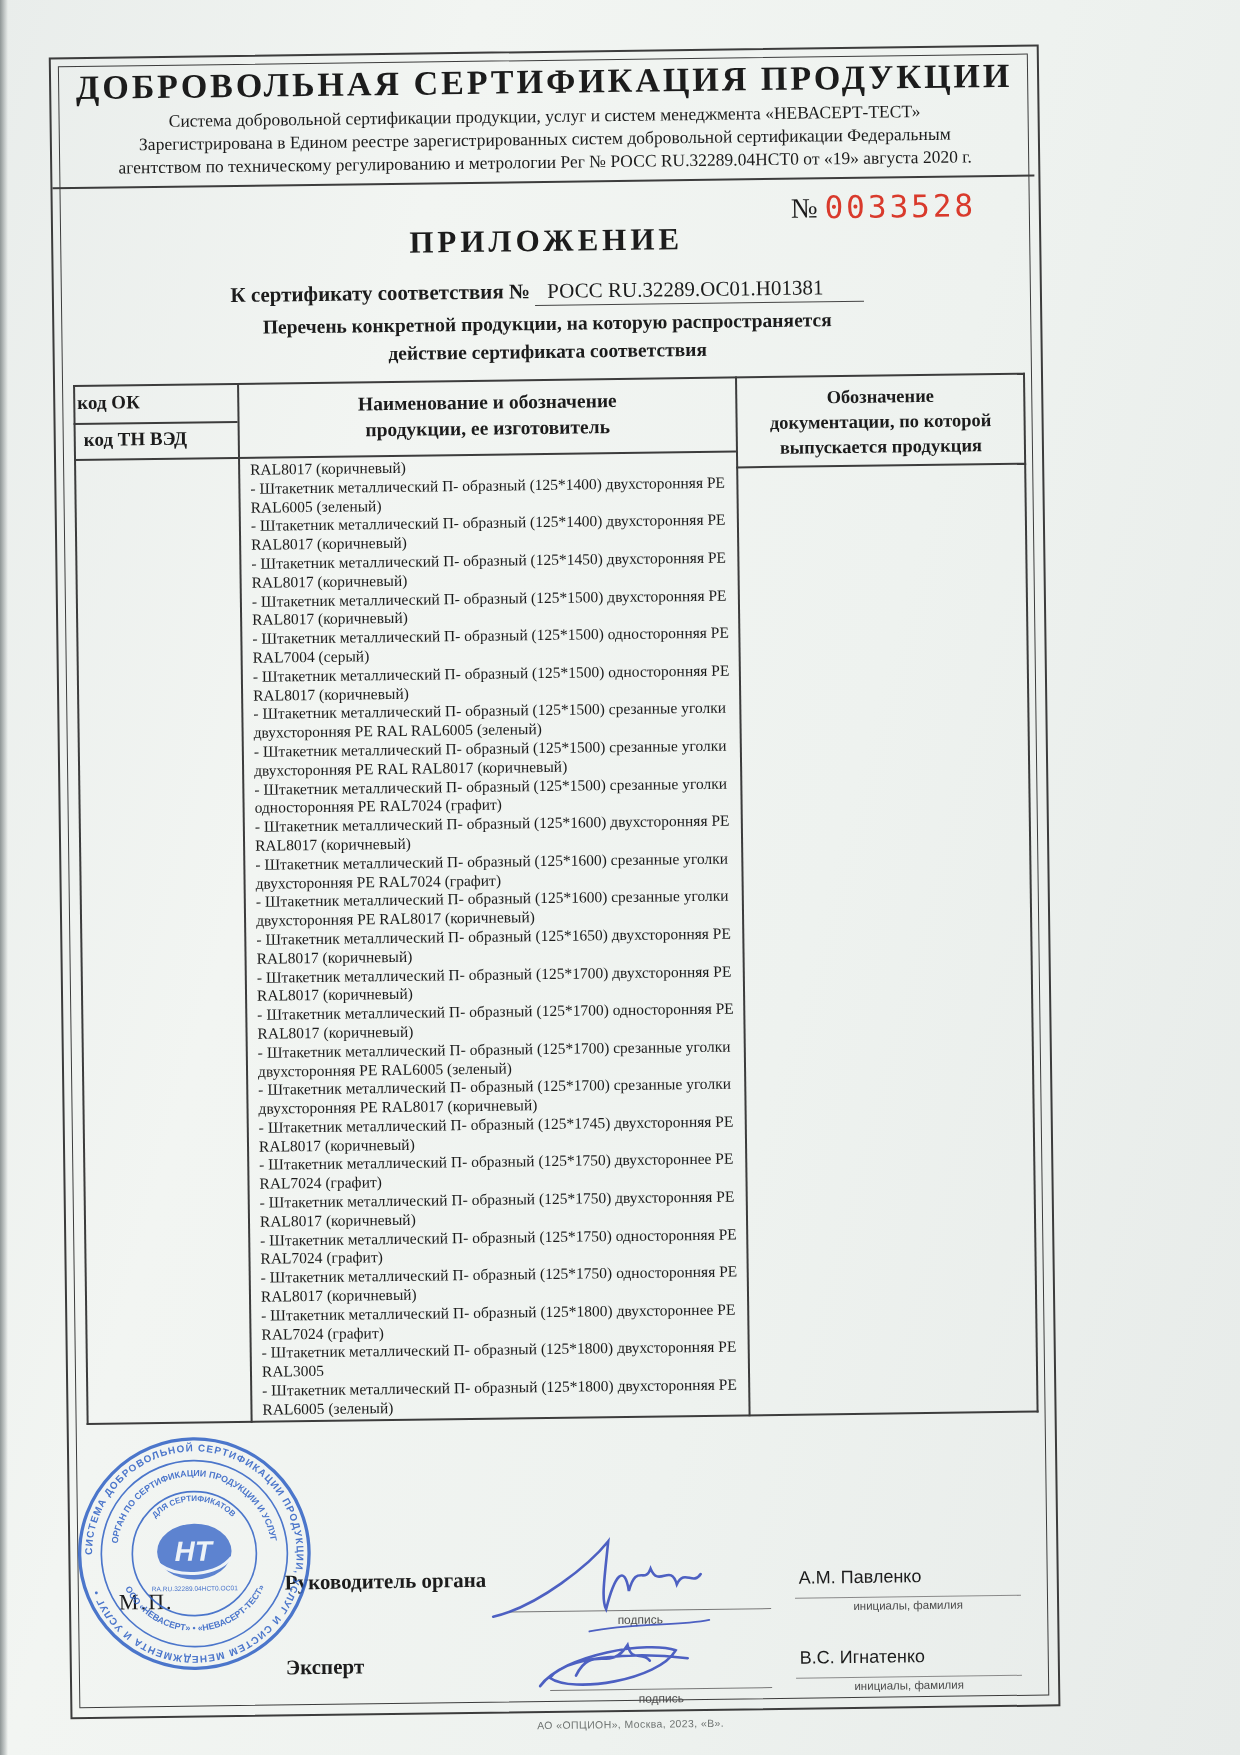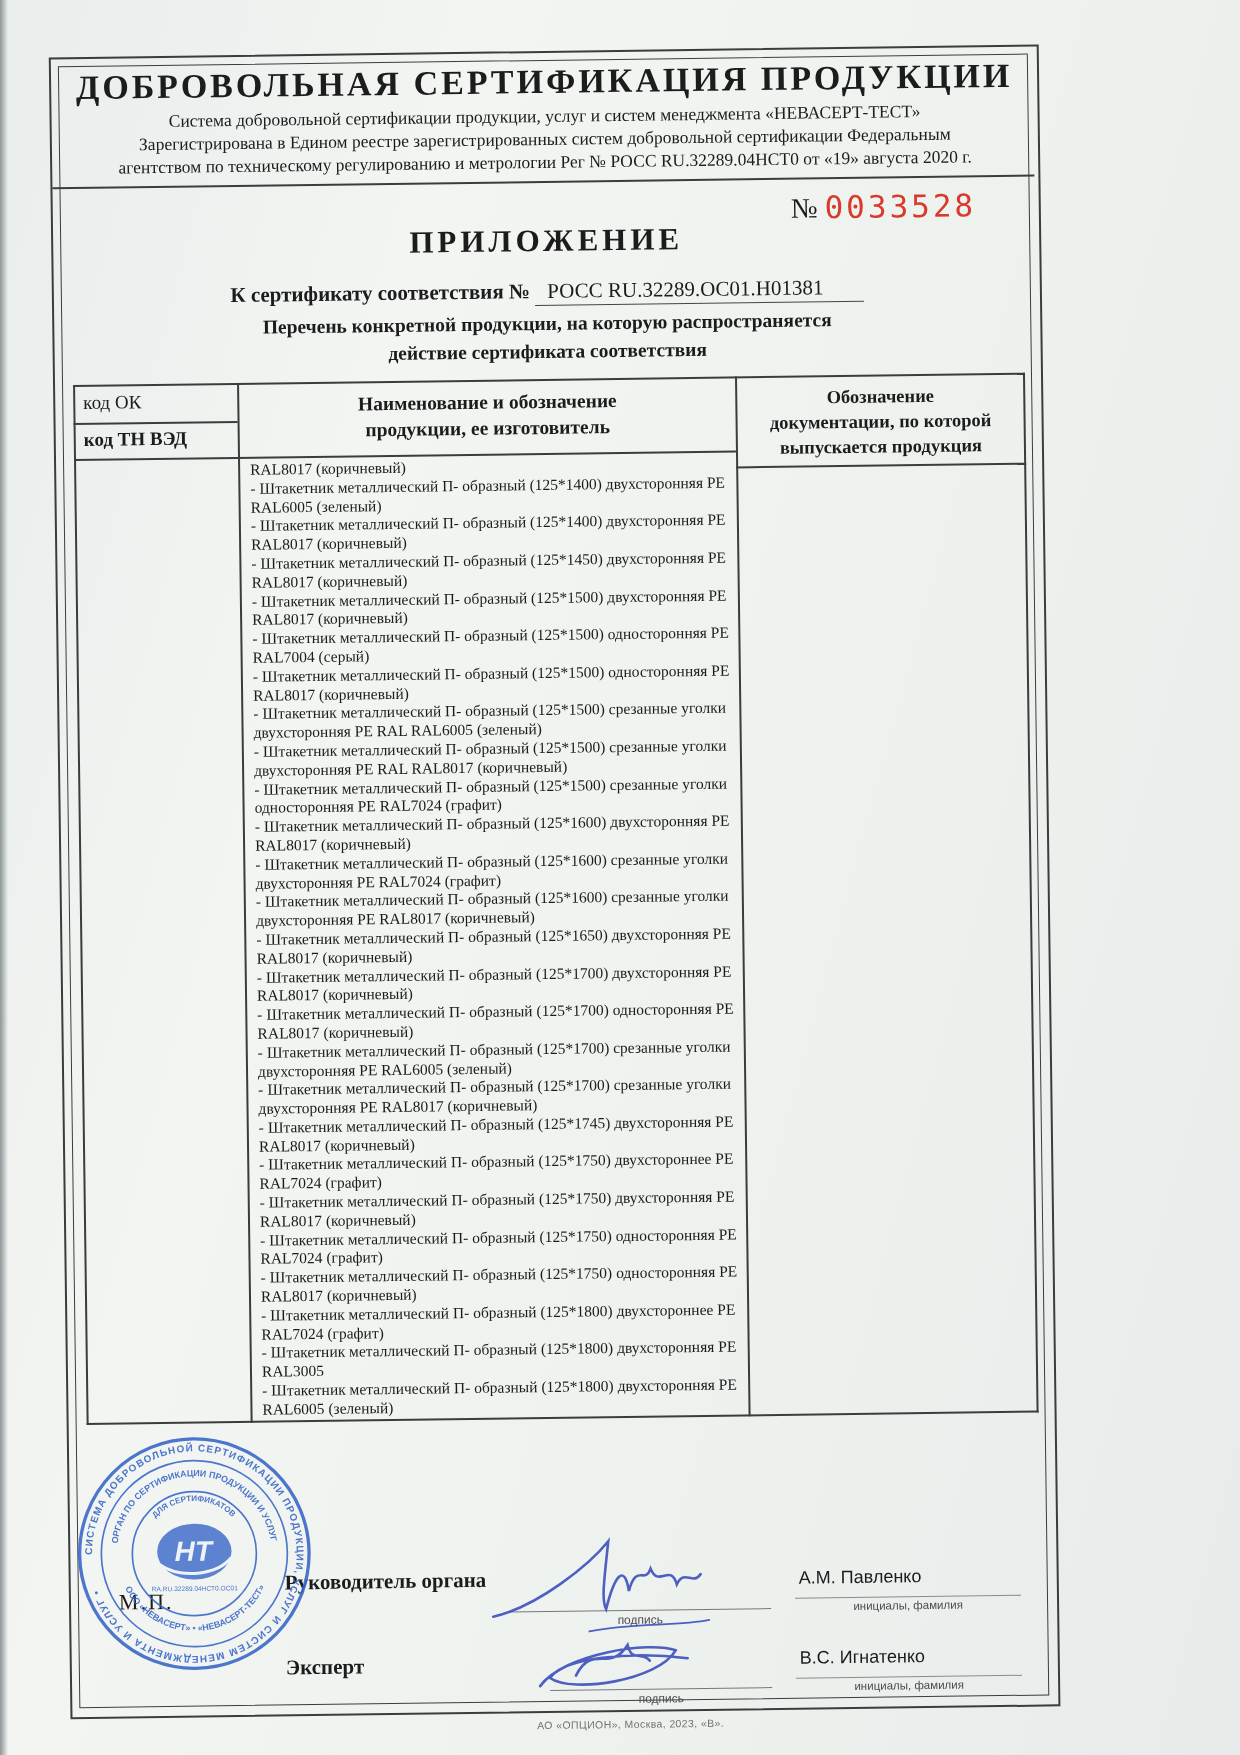--- a/index.html
+++ b/index.html
@@ -39,21 +39,21 @@
   .t-top{left:0;top:0;width:952px;height:2px;}
   .t-bottom{left:0;top:1038px;width:952px;height:2px;}
   .t-left{left:0;top:0;width:1.5px;height:1040px;}
   .t-right{left:950px;top:0;width:1.5px;height:1040px;}
   .t-v1{left:164px;top:0;width:1.5px;height:1040px;}
   .t-v2{left:662px;top:0;width:1.5px;height:1040px;}
   .t-c1sep{left:0;top:38px;width:164px;height:1.5px;}
   .t-hsep{left:0;top:74px;width:662px;height:1.5px;}
   .t-h3sep{left:662px;top:90px;width:290px;height:1.5px;}
 
-  .c1top{position:absolute;left:10px;top:7px;font-size:19px;font-weight:normal;}
+  .c1top{position:absolute;left:4px;top:7px;font-size:19px;font-weight:bold;}
   .c1bot{position:absolute;left:10px;top:44px;font-size:19px;font-weight:bold;}
   .c2head{position:absolute;left:168px;top:10px;width:492px;text-align:center;
     font-size:19.5px;font-weight:bold;line-height:26px;white-space:pre-line;}
   .c3head{position:absolute;left:666px;top:10px;width:282px;text-align:center;
     font-size:18.5px;font-weight:bold;line-height:25px;white-space:pre-line;}
 
   .products{position:absolute;left:176px;top:78px;width:484px;
     font-size:15.5px;line-height:18.8px;}
   .product-entry{white-space:pre-line;}
 

